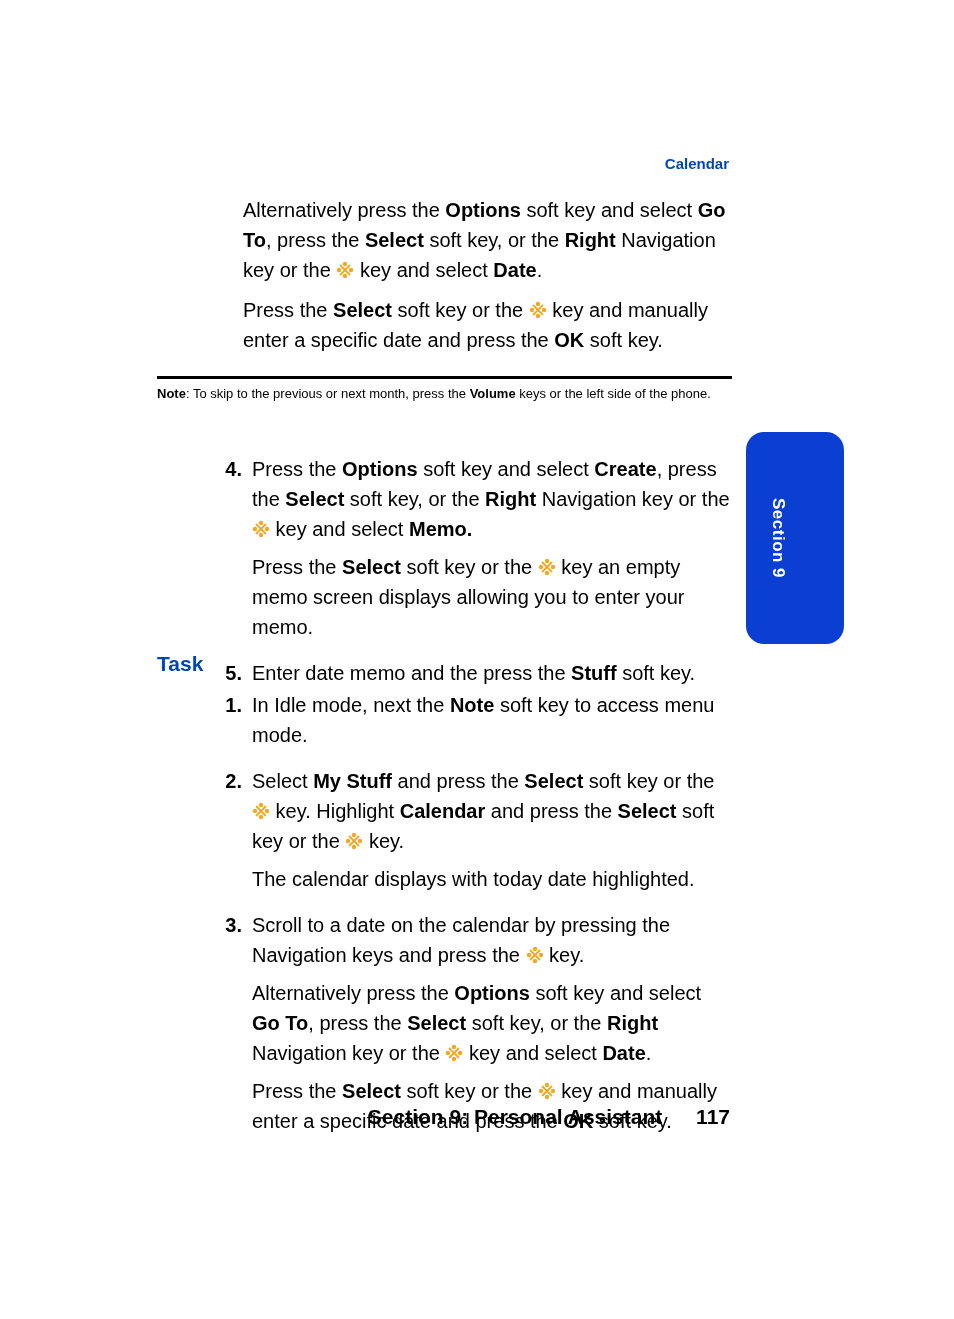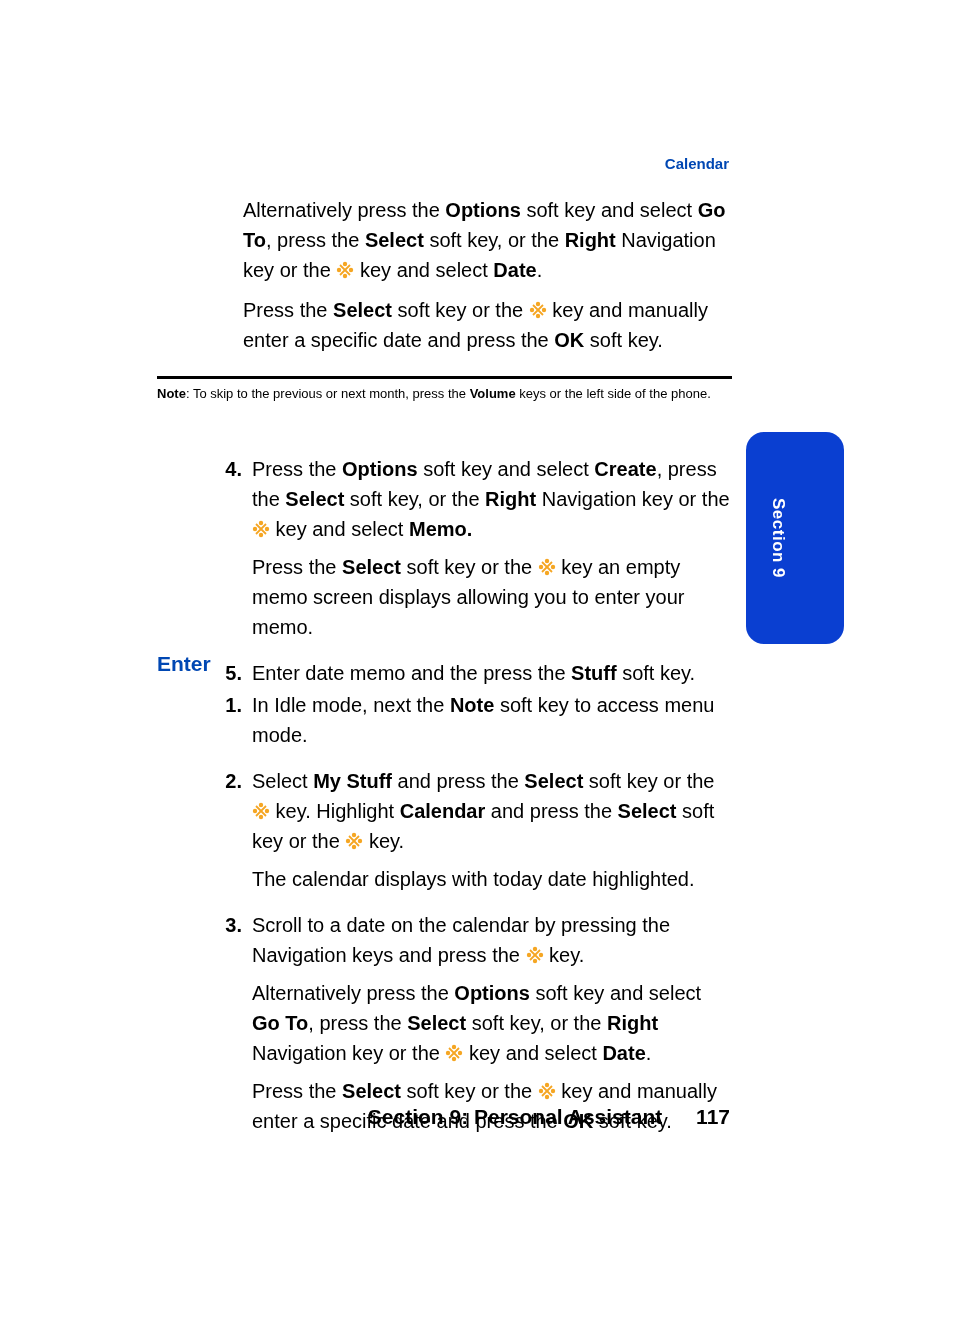--- a/index.html
+++ b/index.html
@@ -194,21 +194,21 @@
     <div class="num-item">
       <div class="num-marker">5.</div>
       <div class="num-body">
         <p>
           <span>Enter date memo and the press the </span><span class="bold">Stuff</span><span> soft key.</span>
         </p>
       </div>
     </div>
   </div>
 
-  <div class="subheading">Enter</div>
+  <div class="subheading">Task</div>
 
   <div class="content-bot">
     <div class="num-item">
       <div class="num-marker">1.</div>
       <div class="num-body">
         <p>
           <span>In Idle mode, next the </span><span class="bold">Note</span><span> soft key to access menu mode.</span>
         </p>
       </div>
     </div>

